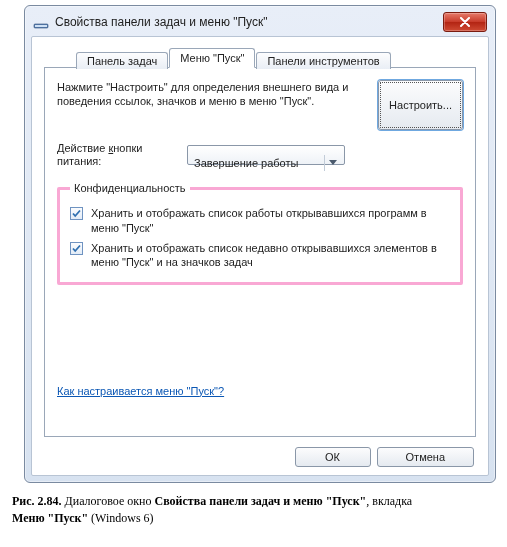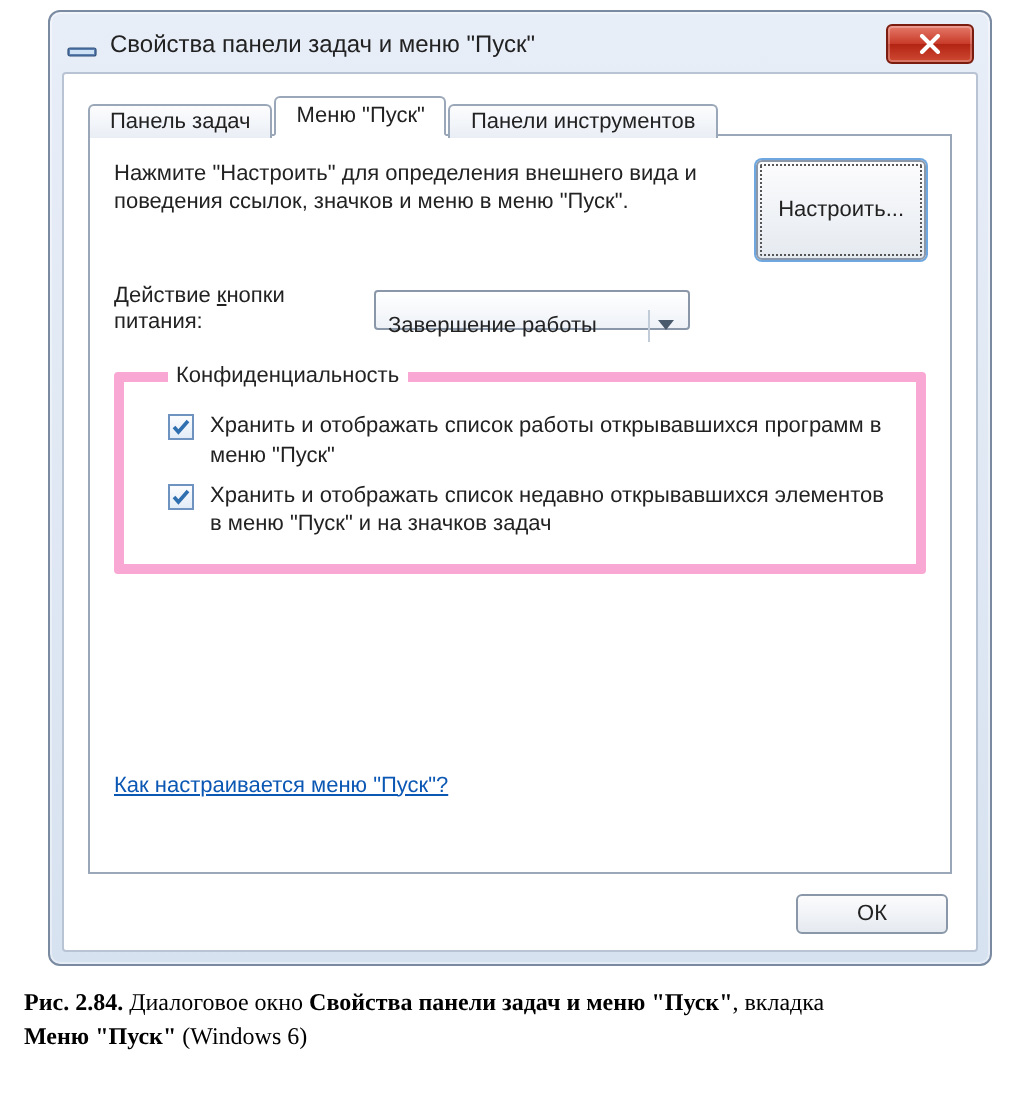--- a/index.html
+++ b/index.html
@@ -52,20 +52,21 @@
     min-height: 440px;
     display: flex;
     flex-direction: column;
   }
   .tabstrip {
     display: flex;
     align-items: flex-end;
     position: relative;
     top: 1px;
     z-index: 2;
+    margin-left: 32px;
   }
   .tab {
     border: 1px solid #9aa7b8;
     border-bottom: none;
     background: linear-gradient(#fdfdfe, #e9eef5);
     border-radius: 3px 3px 0 0;
     padding: 3px 10px 3px 10px;
     margin-right: 1px;
     color: #222;
     font-size: 11px;
@@ -142,23 +143,23 @@
     position: relative;
     gap: 18px;
   }
   .select .val { flex:1; color:#222; }
   .select .chev {
     width: 16px; height: 16px;
     border-left: 1px solid #c2ccd8;
     display: flex; align-items: center; justify-content: center;
   }
   fieldset.group {
-    border: 5px solid #f9a8d4;
+    border: 3px solid #f9a8d4;
     border-radius: 2px;
-    padding: 10px 10px 12px 22px;
+    padding: 10px 10px 12px 10px;
     margin: 0;
   }
   fieldset.group legend {
     padding: 0 4px;
     color: #222;
     font-size: 11px;
   }
   .chkrow {
     display: flex;
     align-items: flex-start;
@@ -271,20 +272,21 @@
       </fieldset>
 
       <div class="link-row">
         <span class="link">Как настраивается меню "Пуск"?</span>
       </div>
 
     </div>
 
     <div class="button-row">
       <div class="btn"><span>ОК</span></div>
+      <div class="btn"><span>Отмена</span></div>
     </div>
 
   </div>
 </div>
 
 <div class="caption">
   <b><span>Рис. 2.84. </span></b><span>Диалоговое окно </span><b><span>Свойства панели задач и меню "Пуск"</span></b><span>, вкладка </span><br><b><span>Меню "Пуск"</span></b><span> (Windows 6)</span>
 </div>
 
 </body></html>

